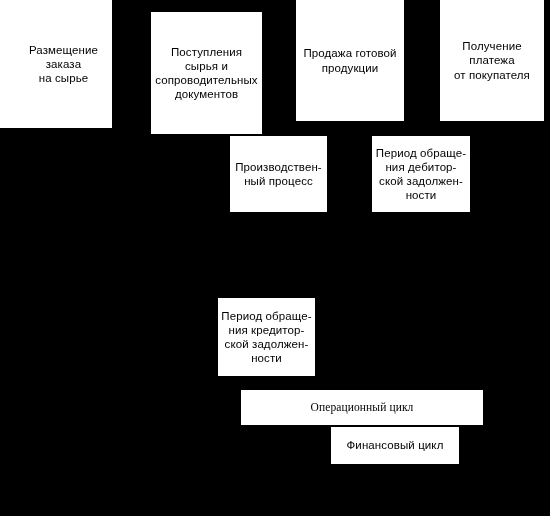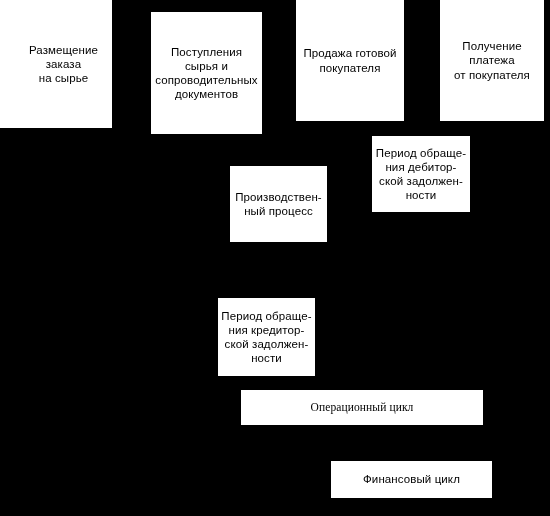--- a/index.html
+++ b/index.html
@@ -29,48 +29,48 @@
     letter-spacing: 0.1px;
     padding: 2px 3px;
     white-space: pre-line;
   }
   
   #node-order-placement   { left: 0px;   top: 0px;   width: 112px; height: 128px; padding-left: 18px; }
   #node-raw-materials     { left: 151px; top: 12px;   width: 111px; height: 122px; }
   #node-sale-products     { left: 296px; top: 0px;   width: 108px; height: 121px; }
   #node-payment-received  { left: 440px; top: 0px;   width: 104px; height: 121px; }
   
-  #node-production-process { left: 230px; top: 136px; width: 97px; height: 76px; margin-top: 30px; }
+  #node-production-process { left: 230px; top: 136px; width: 97px; height: 76px; }
   #node-receivables-period { left: 372px; top: 136px; width: 98px; height: 76px; }
   
   #node-payables-period    { left: 218px; top: 298px; width: 97px; height: 78px; }
   
   #node-operating-cycle    { left: 241px; top: 390px; width: 242px; height: 35px; font-family: Liberation Serif, serif; }
-  #node-financial-cycle    { left: 331px; top: 461px; width: 161px; height: 37px; }
+  #node-financial-cycle    { left: 331px; top: 427px; width: 128px; height: 37px; }
 </style>
 </head>
 <body>
 
 <div id="diagram-canvas">
 
   <div class="node" id="node-order-placement">
     <span>Размещение заказа
 на сырье</span>
   </div>
 
   <div class="node" id="node-raw-materials">
     <span>Поступления
 сырья  и
 сопроводительных
 документов</span>
   </div>
 
   <div class="node" id="node-sale-products">
     <span>Продажа готовой
-покупателя</span>
+продукции</span>
   </div>
 
   <div class="node" id="node-payment-received">
     <span>Получение платежа
 от покупателя</span>
   </div>
 
   <div class="node" id="node-production-process">
     <span>Производствен-
 ный процесс</span>

